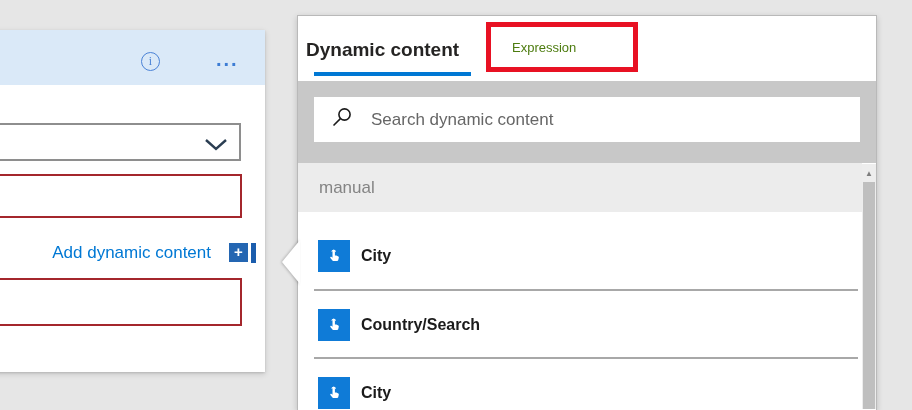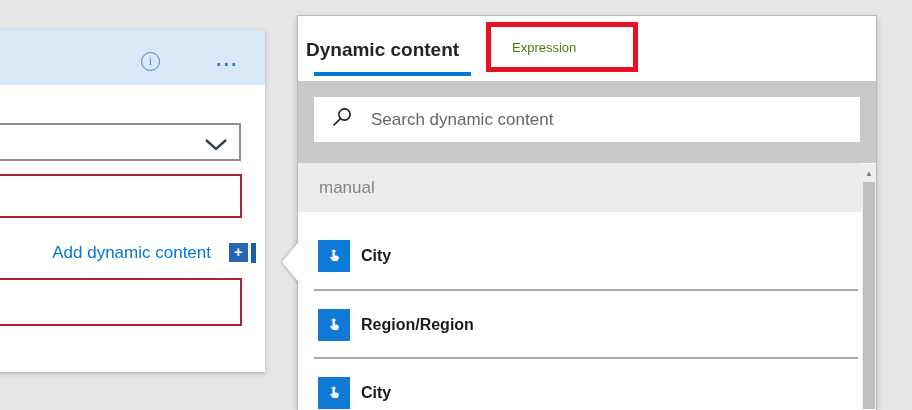--- a/index.html
+++ b/index.html
@@ -200,21 +200,21 @@
       <span class="divider"></span>
     </div>
 
     <div class="row">
       <span class="row-icon">
         <svg width="18" height="18" viewBox="0 0 24 24">
           <path fill="#fff" d="M11.6 3.6c.9 0 1.6.7 1.6 1.6v6h.9c.3 0 .7.1 1 .2l2.7 1.4c.5.3.8.9.6 1.5l-.8 3.3c-.2.7-.8 1.1-1.5 1.1h-4.8c-.4 0-.8-.2-1.1-.5l-3-3.5c-.4-.4-.3-1.1.1-1.5.4-.4 1.1-.4 1.5 0l1.2 1.2V5.2c0-.9.7-1.6 1.6-1.6z"></path>
           <path fill="none" stroke="#fff" stroke-width="1.4" d="M9 6.2c.4-1.1 1.4-1.9 2.6-1.9s2.2.8 2.6 1.9"></path>
         </svg>
       </span>
-      <span class="row-label">Region/Region</span>
+      <span class="row-label">Country/Search</span>
       <span class="divider"></span>
     </div>
 
     <div class="row">
       <span class="row-icon">
         <svg width="18" height="18" viewBox="0 0 24 24">
           <path fill="#fff" d="M11.6 3.6c.9 0 1.6.7 1.6 1.6v6h.9c.3 0 .7.1 1 .2l2.7 1.4c.5.3.8.9.6 1.5l-.8 3.3c-.2.7-.8 1.1-1.5 1.1h-4.8c-.4 0-.8-.2-1.1-.5l-3-3.5c-.4-.4-.3-1.1.1-1.5.4-.4 1.1-.4 1.5 0l1.2 1.2V5.2c0-.9.7-1.6 1.6-1.6z"></path>
           <path fill="none" stroke="#fff" stroke-width="1.4" d="M9 6.2c.4-1.1 1.4-1.9 2.6-1.9s2.2.8 2.6 1.9"></path>
         </svg>
       </span>

